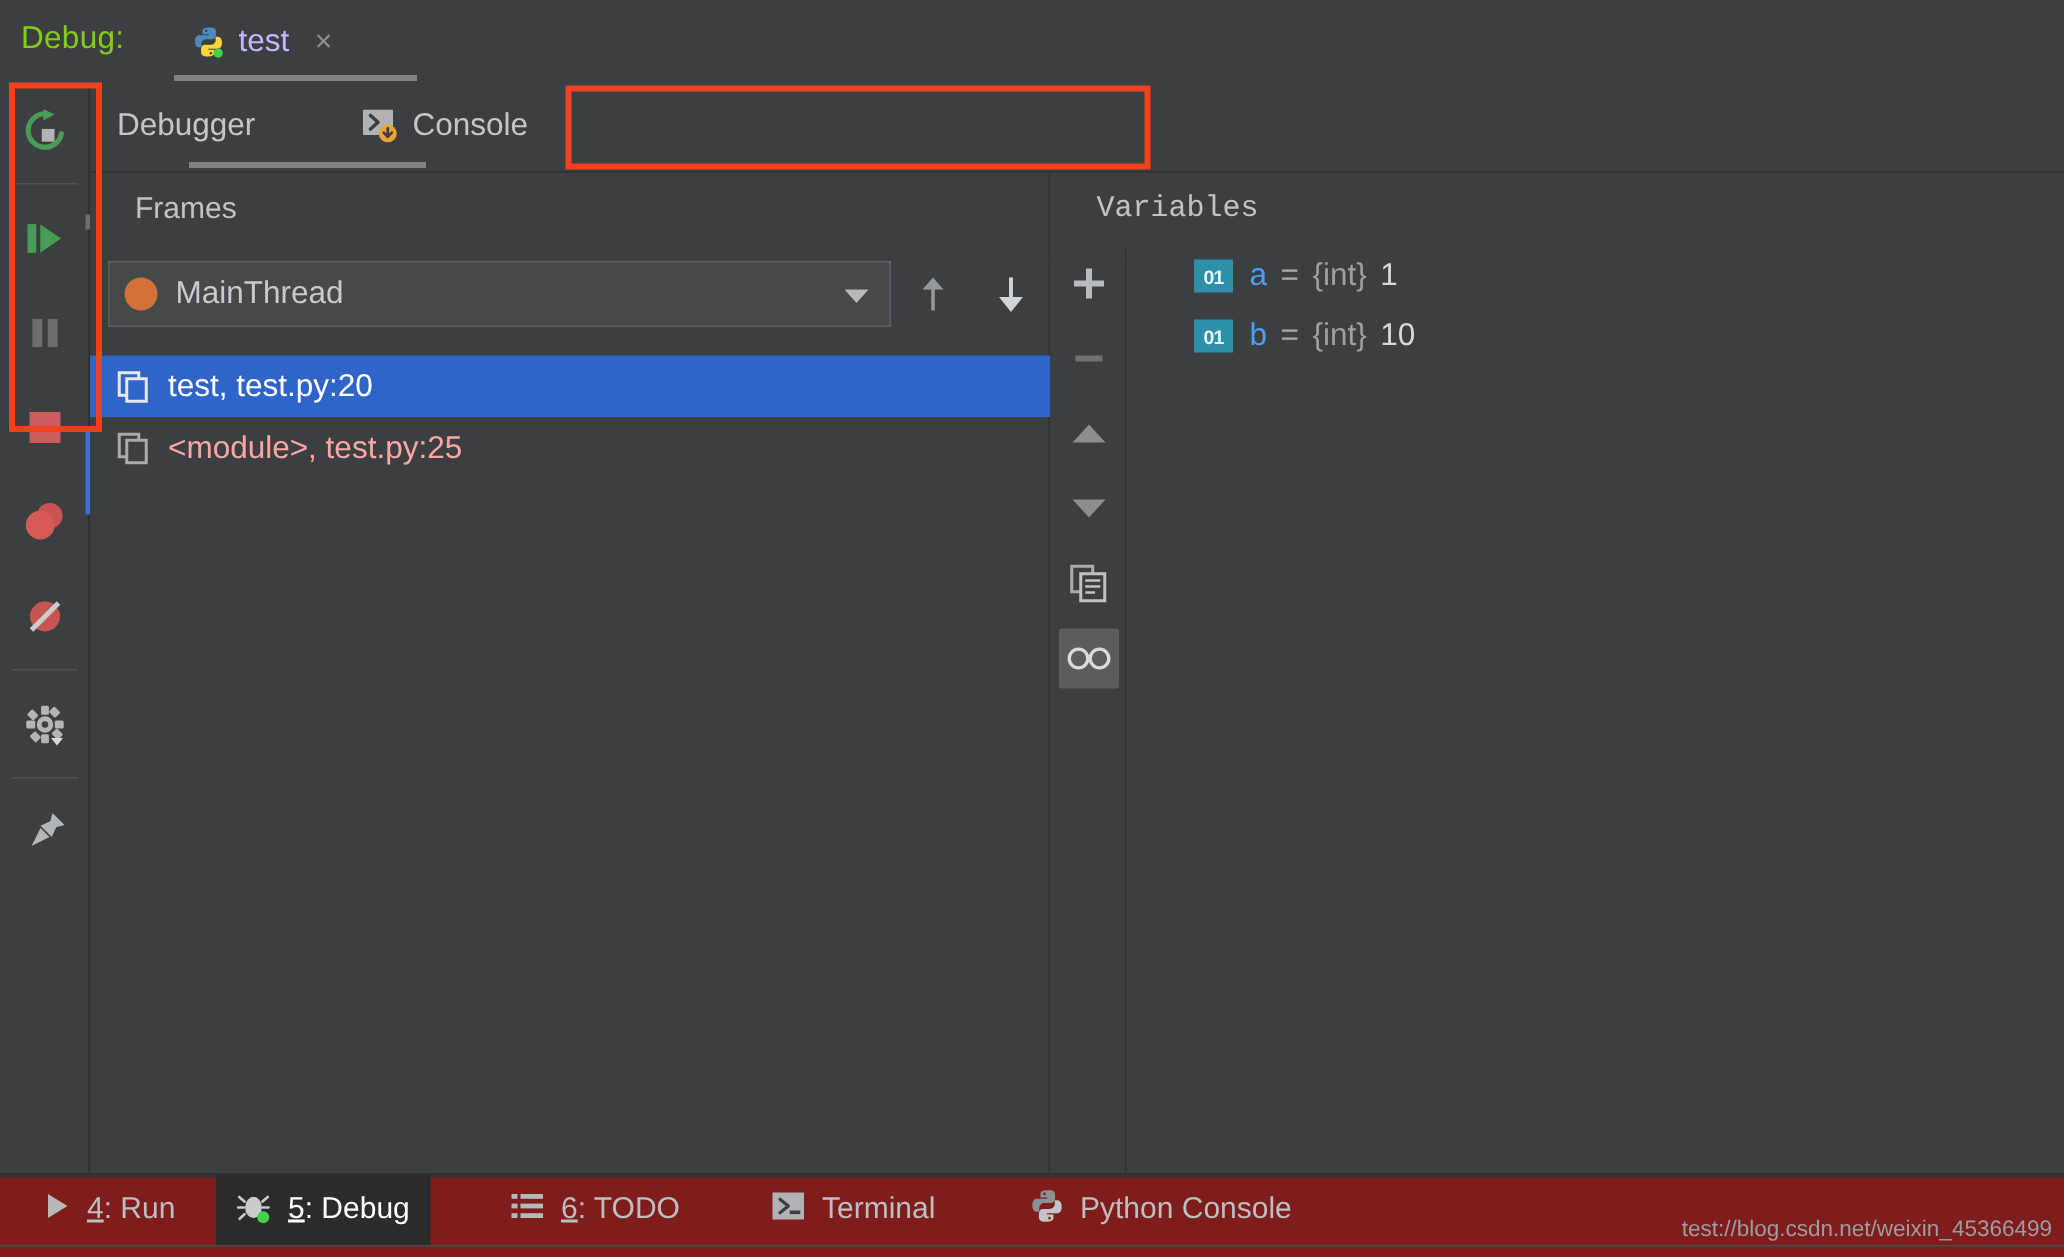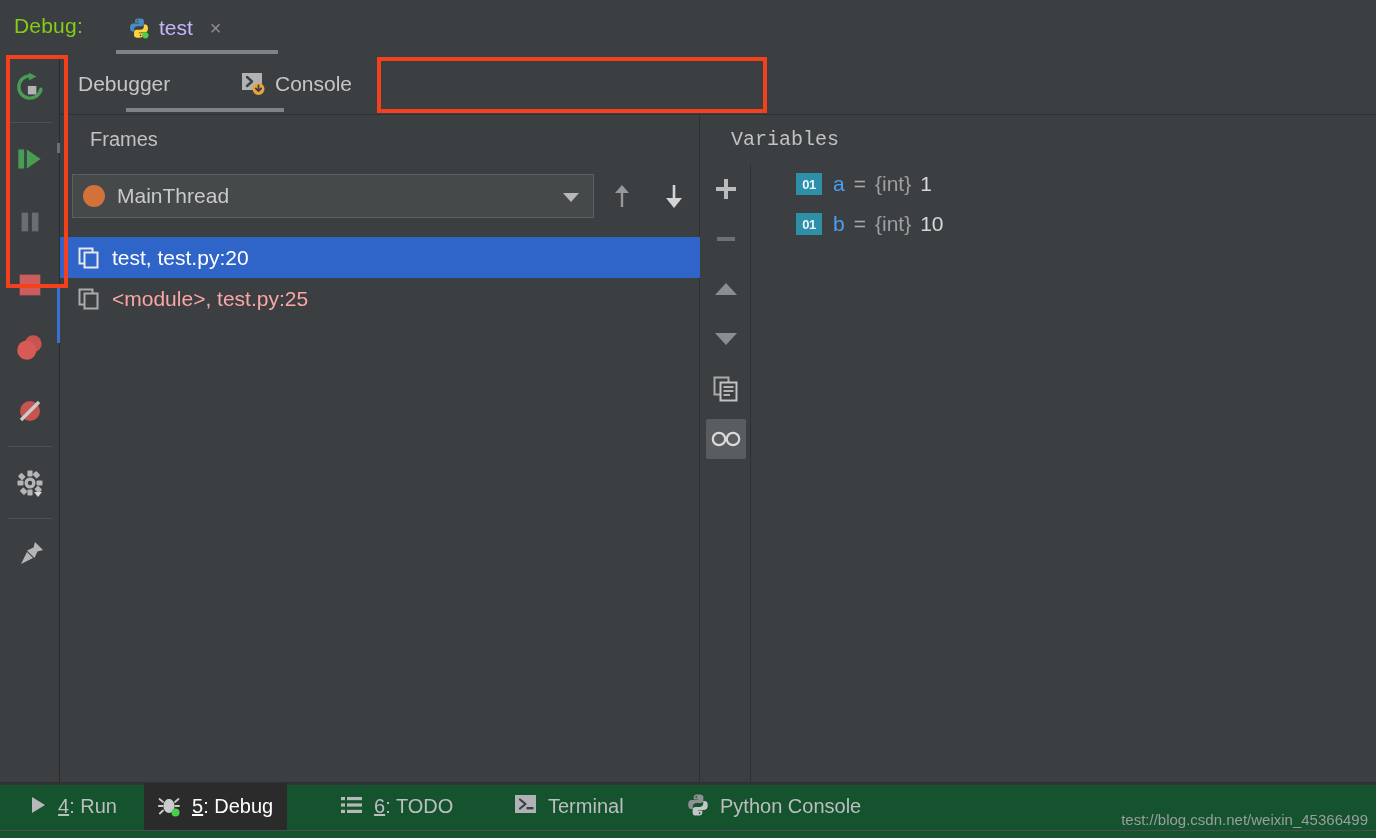--- a/index.html
+++ b/index.html
@@ -177,21 +177,21 @@
     flex: 0 0 26px; letter-spacing: -.5px;
   }
   .var-name { font-size: 21px; color: #4a9ff5; margin-left: 11px; }
   .var-eq { font-size: 21px; color: #a8aaac; margin: 0 9px; }
   .var-type { font-size: 21px; color: #9d9fa1; }
   .var-val { font-size: 21px; color: #d6d8da; margin-left: 9px; }
 
   
   .statusbar {
     position: absolute; left: 0; top: 782px; width: 1376px; height: 56px;
-    background: #14532d; border-top: 1px solid #2e3133;
+    background: #7f1d1d; border-top: 1px solid #2e3133;
   }
   .status-tab {
     position: absolute; top: 0; height: 47px; display: flex; align-items: center;
     gap: 10px; padding: 0 14px;
   }
   .status-tab.active { background: #2b2b2b; }
   .status-label { font-size: 20px; color: #bcbec0; }
   .status-tab.active .status-label { color: #ffffff; }
   .status-label u { text-decoration: underline; }
   .watermark {

